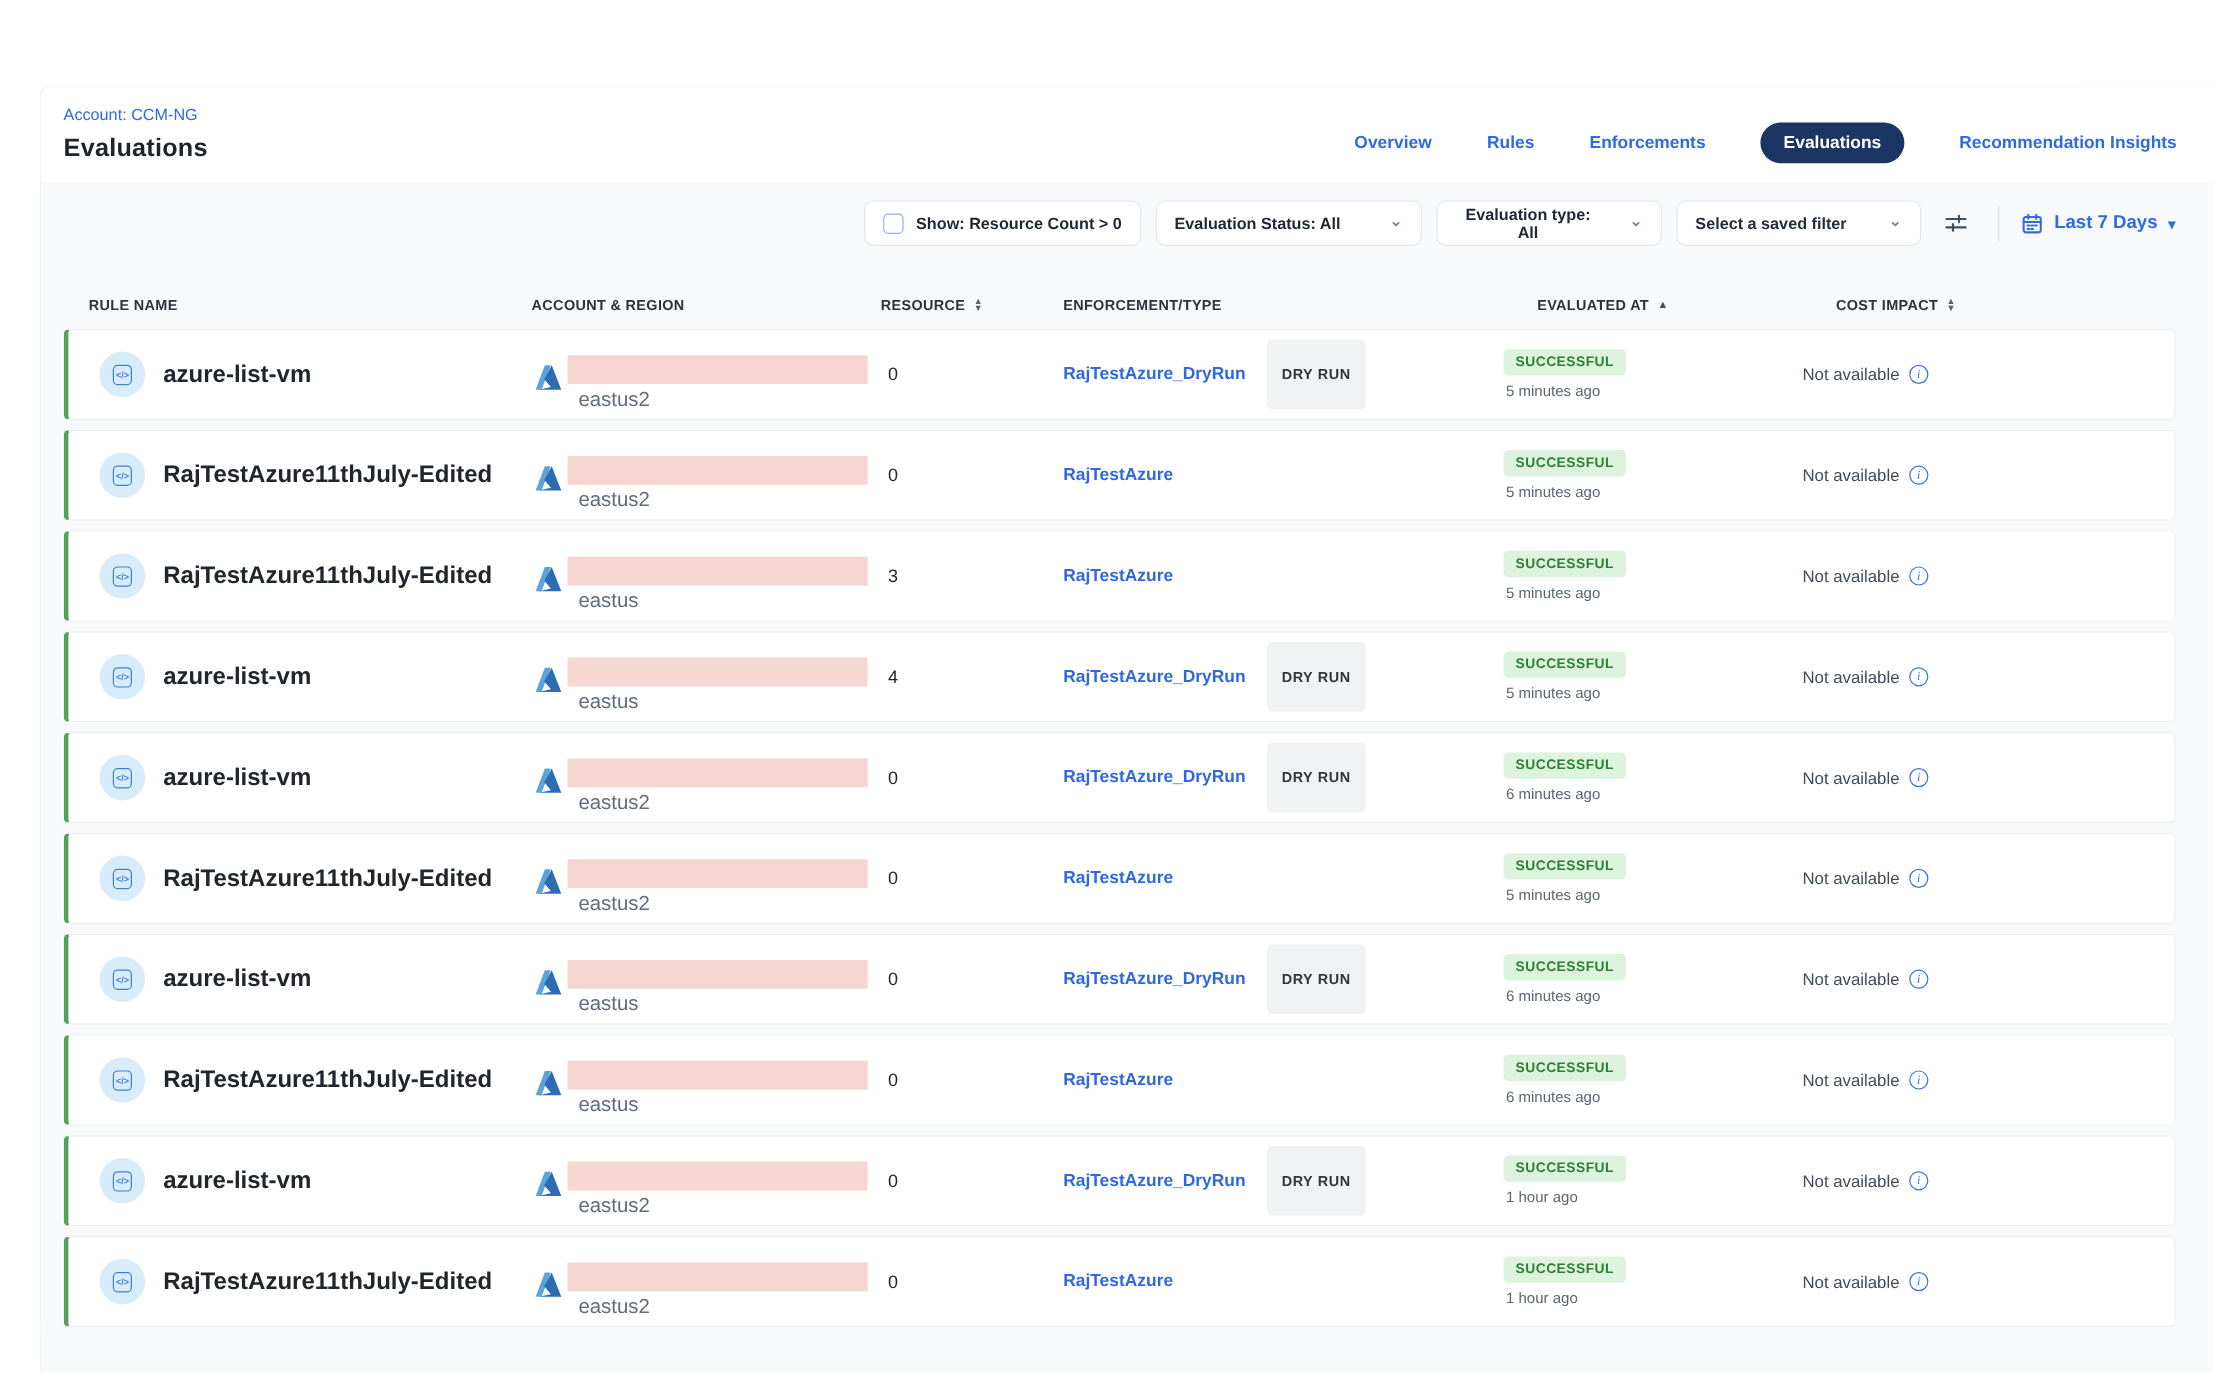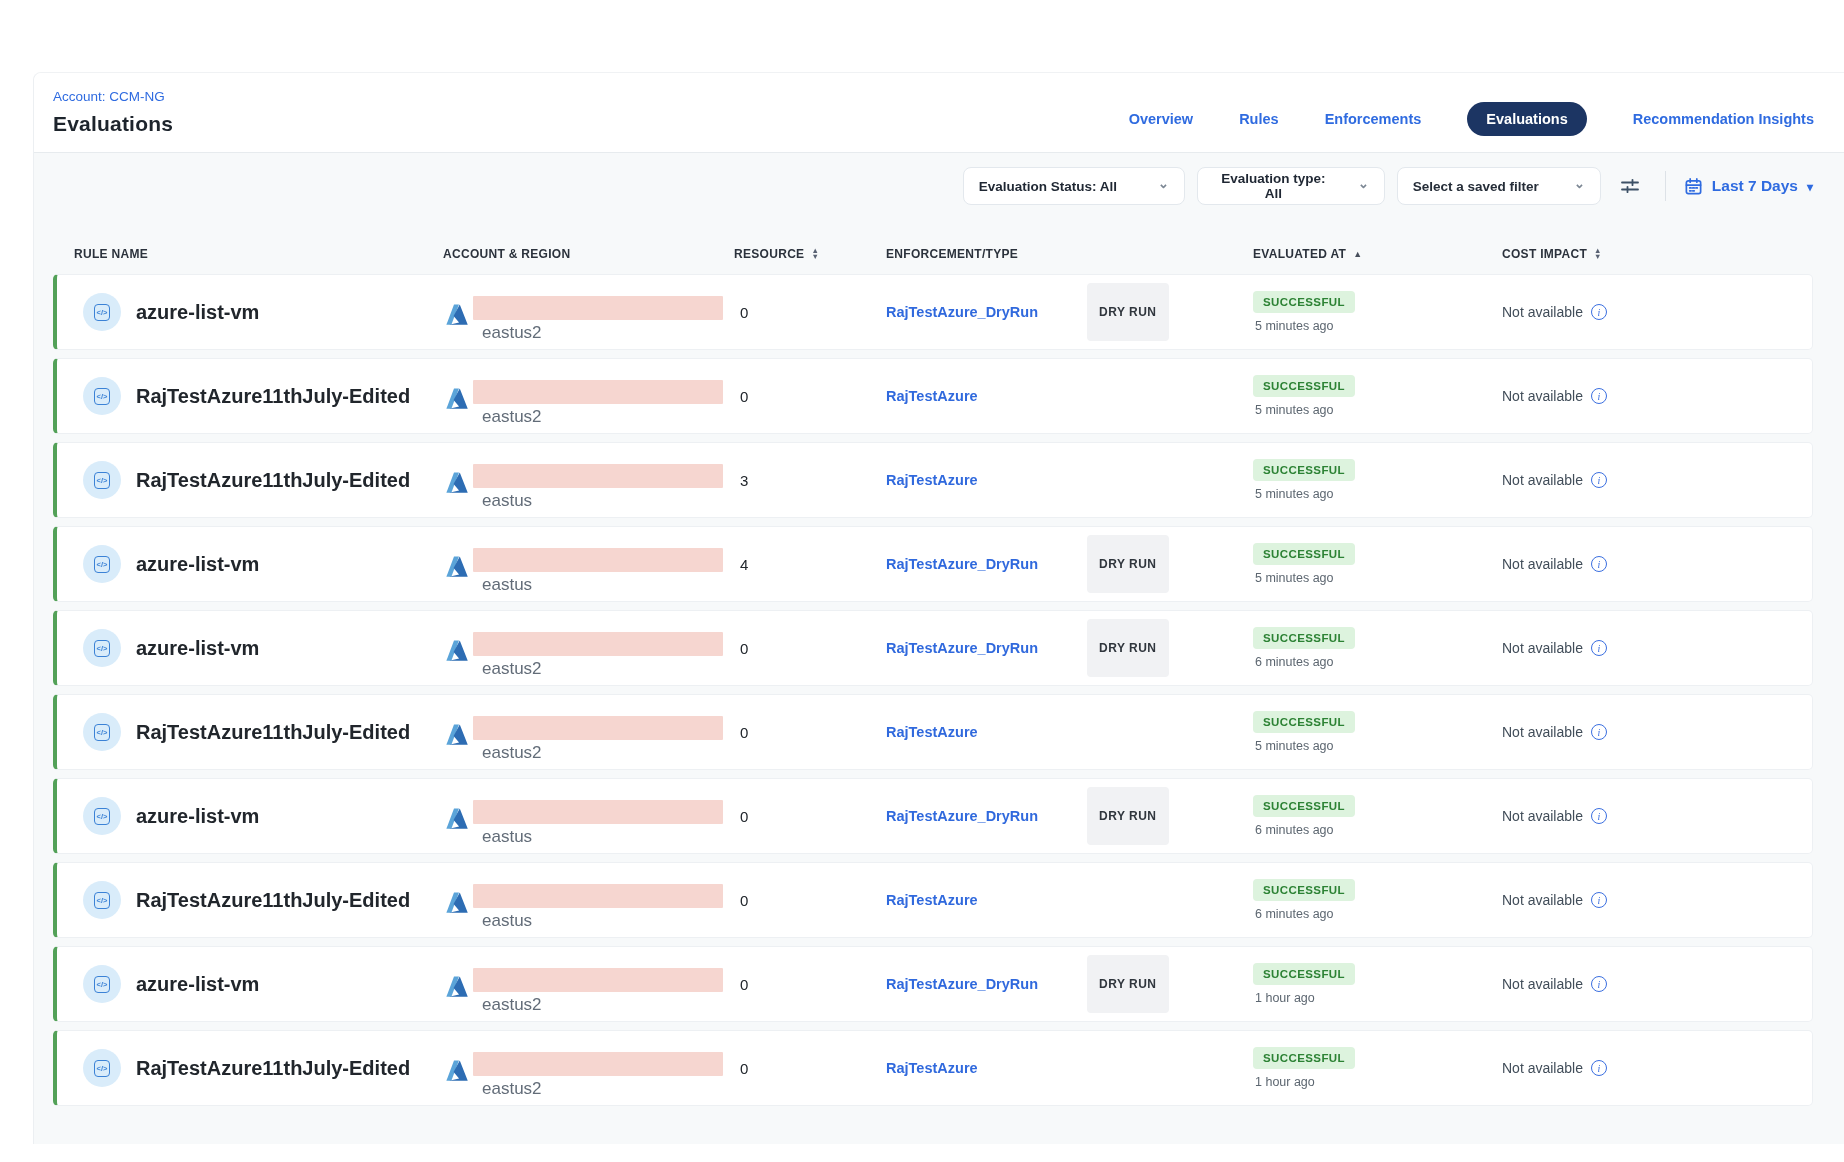--- a/index.html
+++ b/index.html
@@ -47,42 +47,42 @@
   .row { display:flex; align-items:center; height:76px; background:#fff; border:1px solid #edf0f3;
     border-left:4px solid #53a158; border-radius:5px; margin-bottom:8px; cursor:pointer; }
 
   .cell { display:flex; align-items:center; }
   .hc1,.c1 { flex:0 0 390px; } .c1 { flex-basis:386px; }
   .hc2,.c2 { flex:0 0 290px; }
   .hc3,.c3 { flex:0 0 153px; }
   .hc4,.c4 { flex:0 0 363px; }
   .hc5,.c5 { flex:0 0 250px; }
   .hc6,.c6 { flex:1; }
-  .hc1 { padding-left:21px; } .hc3 { padding-left:1px; } .hc5 { padding-left:4px; } .hc6 { padding-left:3px; }
+  .hc1 { padding-left:21px; } .hc3 { padding-left:1px; } .hc5 { padding-left:4px;margin-left:28px; } .hc6 { padding-left:3px; }
 
   .c1 { gap:15px; padding-left:26px; }
   .rule-ic { width:38px; height:38px; border-radius:50%; background:#d9ecfa; display:flex;
     align-items:center; justify-content:center; flex:none; }
   .code-chip { border:1.5px solid #3b82d6; border-radius:4px; color:#3b82d6; font-size:7.5px;
     font-weight:bold; padding:3px 2px; letter-spacing:0; }
   .rule-name { font-size:20px; font-weight:bold; color:#21262c; }
 
   .c2 { align-items:flex-start; padding-top:14px; }
   .az { flex:none; margin-top:6px; }
   .acct { margin-left:3px; }
   .redact { width:250px; height:24px; background:#f6d6d0; border-radius:1px; }
   .region { font-size:17px; color:#626c78; margin:3px 0 0 9px; }
 
   .c3 { padding-left:7px; }
   .res { font-size:15px; color:#21262c; }
 
   .c4 { gap:18px; }
   .enf-link { font-size:14.5px; font-weight:bold; color:#3069dd; text-decoration:none; cursor:pointer; }
   .dryrun { background:#f1f2f4; color:#30363d; font-size:12px; font-weight:bold; letter-spacing:.5px;
-    padding:22px 12px; border-radius:4px;margin-left:31px; }
+    padding:22px 12px; border-radius:4px; }
 
   .c5 { flex-direction:column; align-items:flex-start; justify-content:center; gap:6px; padding-left:4px; }
   .status { background:#ddf3de; color:#2c8234; font-size:11.5px; font-weight:bold; letter-spacing:.4px;
     padding:5px 10px; border-radius:4px; }
   .time { font-size:12.5px; color:#5c6670; margin-left:2px; }
 
   .c6 { gap:8px; padding-left:3px; }
   .na { font-size:14px; color:#414d59; }
   .info { width:16px; height:16px; border:1.4px solid #3b6fe0; border-radius:50%; color:#3b6fe0;
     font-size:10px; font-style:italic; font-family:"Liberation Serif", serif; display:flex;
@@ -103,20 +103,24 @@
         <a class="tab">Rules</a>
         <a class="tab">Enforcements</a>
         <a class="tab active">Evaluations</a>
         <a class="tab">Recommendation Insights</a>
       </nav>
   </div>
 
   <div class="panel-body">
 
     <div class="filter-bar">
+      <label class="chip">
+        <span class="checkbox"></span>
+        <span>Show: Resource Count &gt; 0</span>
+      </label>
       <button class="chip dropdown dd-status">
         <span>Evaluation Status: All</span>
         <span class="chev">⌄</span>
       </button>
       <button class="chip dropdown dd-type">
         <span>Evaluation type: All</span>
         <span class="chev">⌄</span>
       </button>
       <button class="chip dropdown dd-saved">
         <span>Select a saved filter</span>

